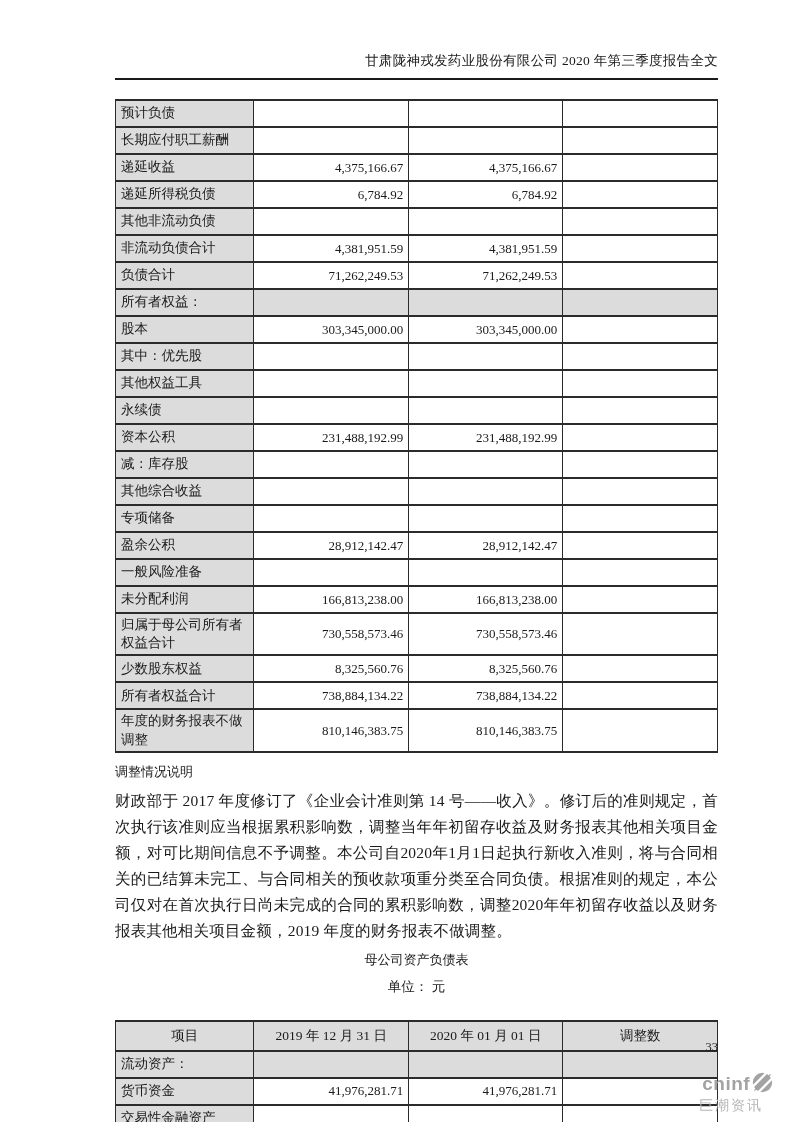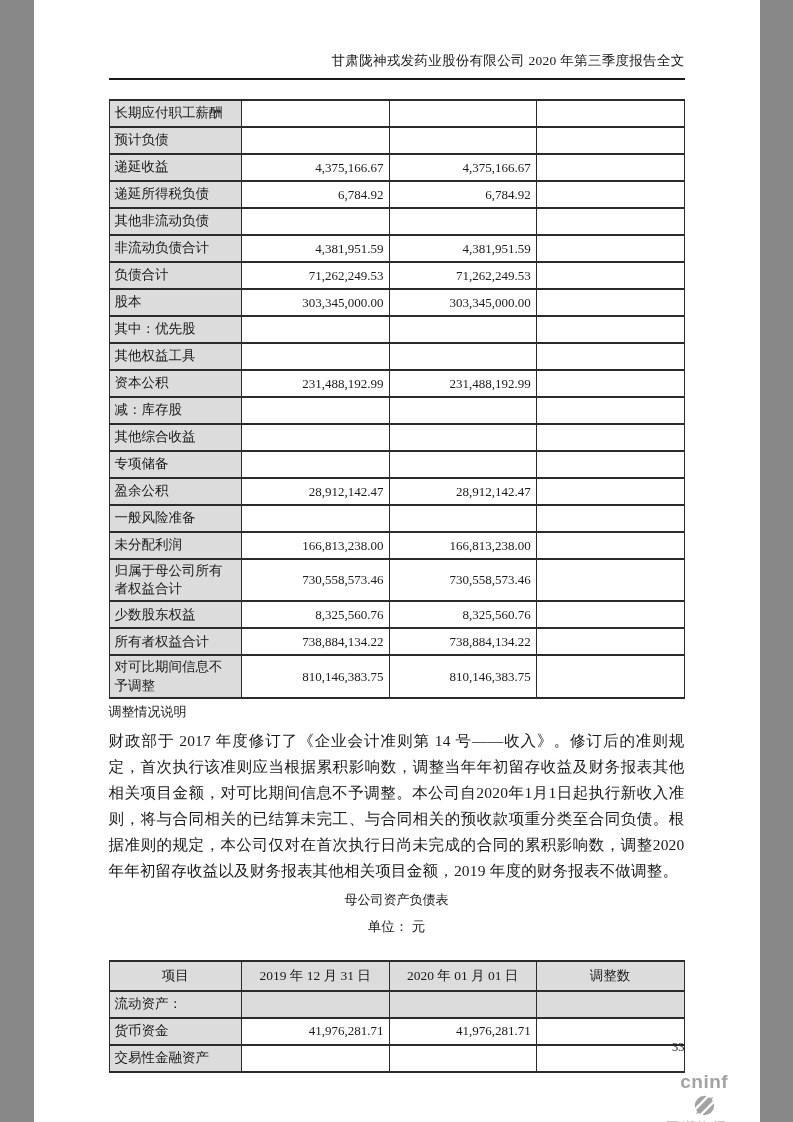--- a/index.html
+++ b/index.html
@@ -1,25 +1,26 @@
 <!DOCTYPE html>
 <html><head>
 <meta charset="utf-8">
 <style>
   * { margin: 0; padding: 0; box-sizing: border-box; }
   html, body { background: #888; }
   .page {
     position: relative;
-    width: 726px;
+    width: 793px;
     height: 1122px;
     margin: 0 auto;
     background: #ffffff;
     font-family: "Liberation Serif", "DejaVu Serif", serif;
     color: #1a1a1a;
     overflow: hidden;
+    padding-left: 40px;
   }
   .content { padding: 0 75px; }
 
   
   .doc-header {
     padding-top: 52px;
     text-align: right;
     font-size: 13.5px;
     letter-spacing: 0.3px;
     border-bottom: 2px solid #1a1a1a;
@@ -68,21 +69,21 @@
 
   table.fin-table th {
     background: #dcdcdc;
     text-align: center;
     height: 30px;
     font-size: 13.5px;
   }
 
   
   .note-heading {
-    margin-top: 4px;
+    margin-top: 10px;
     font-size: 13px;
   }
   .note-paragraph {
     margin-top: 7px;
     font-size: 15.5px;
     line-height: 26px;
     text-align: justify;
     text-justify: inter-ideograph;
     letter-spacing: 0.2px;
   }
@@ -110,23 +111,22 @@
     top: 1072px;
     right: 4px;
     text-align: right;
     color: #a3a3a3;
     font-family: "Liberation Sans", sans-serif;
     line-height: 1.1;
   }
   .logo-line1 {
     display: flex;
     align-items: center;
-    justify-content: flex-end;
+    justify-content: center;
     gap: 2px;
-    flex-direction: column;
   }
   .logo-word {
     font-size: 19px;
     font-weight: bold;
     letter-spacing: 0.5px;
     color: #a3a3a3;
   }
   .logo-cn {
     font-size: 14px;
     color: #b5b5b5;
@@ -153,28 +153,28 @@
     <table class="fin-table">
       <colgroup>
         <col class="col-label">
           <col class="col-a">
           <col class="col-b">
           <col class="col-c">
       </colgroup>
       <tbody>
 
           <tr>
+            <td class="lbl ind-1">预计负债</td>
+            <td class="num"></td>
+            <td class="num"></td>
+            <td class="num"></td>
+          </tr>
+
+          <tr>
             <td class="lbl ind-1">长期应付职工薪酬</td>
-            <td class="num"></td>
-            <td class="num"></td>
-            <td class="num"></td>
-          </tr>
-
-          <tr>
-            <td class="lbl ind-1">预计负债</td>
             <td class="num"></td>
             <td class="num"></td>
             <td class="num"></td>
           </tr>
 
           <tr>
             <td class="lbl ind-1">递延收益</td>
             <td class="num">4,375,166.67</td>
             <td class="num">4,375,166.67</td>
             <td class="num"></td>
@@ -201,20 +201,26 @@
             <td class="num"></td>
           </tr>
 
           <tr>
             <td class="lbl ind-0">负债合计</td>
             <td class="num">71,262,249.53</td>
             <td class="num">71,262,249.53</td>
             <td class="num"></td>
           </tr>
 
+          <tr class="section-row">
+            <td class="lbl ind-0">所有者权益：</td>
+            <td class="num"></td>
+            <td class="num"></td>
+            <td class="num"></td>
+          </tr>
 
           <tr>
             <td class="lbl ind-1">股本</td>
             <td class="num">303,345,000.00</td>
             <td class="num">303,345,000.00</td>
             <td class="num"></td>
           </tr>
 
           <tr>
             <td class="lbl ind-2">其中：优先股</td>
@@ -223,20 +229,26 @@
             <td class="num"></td>
           </tr>
 
           <tr>
             <td class="lbl ind-1">其他权益工具</td>
             <td class="num"></td>
             <td class="num"></td>
             <td class="num"></td>
           </tr>
 
+          <tr>
+            <td class="lbl ind-3">永续债</td>
+            <td class="num"></td>
+            <td class="num"></td>
+            <td class="num"></td>
+          </tr>
 
           <tr>
             <td class="lbl ind-1">资本公积</td>
             <td class="num">231,488,192.99</td>
             <td class="num">231,488,192.99</td>
             <td class="num"></td>
           </tr>
 
           <tr>
             <td class="lbl ind-1">减：库存股</td>
@@ -295,21 +307,21 @@
           </tr>
 
           <tr>
             <td class="lbl ind-0">所有者权益合计</td>
             <td class="num">738,884,134.22</td>
             <td class="num">738,884,134.22</td>
             <td class="num"></td>
           </tr>
 
           <tr>
-            <td class="lbl ind-0">对可比期间信息不予调整</td>
+            <td class="lbl ind-0">年度的财务报表不做调整</td>
             <td class="num">810,146,383.75</td>
             <td class="num">810,146,383.75</td>
             <td class="num"></td>
           </tr>
         </tbody>
     </table>
 
     <div class="note-heading">调整情况说明</div>
     <div class="note-paragraph">财政部于 2017 年度修订了《企业会计准则第 14 号——收入》。修订后的准则规定，首次执行该准则应当根据累积影响数，调整当年年初留存收益及财务报表其他相关项目金额，对可比期间信息不予调整。本公司自2020年1月1日起执行新收入准则，将与合同相关的已结算未完工、与合同相关的预收款项重分类至合同负债。根据准则的规定，本公司仅对在首次执行日尚未完成的合同的累积影响数，调整2020年年初留存收益以及财务报表其他相关项目金额，2019 年度的财务报表不做调整。</div>
 

